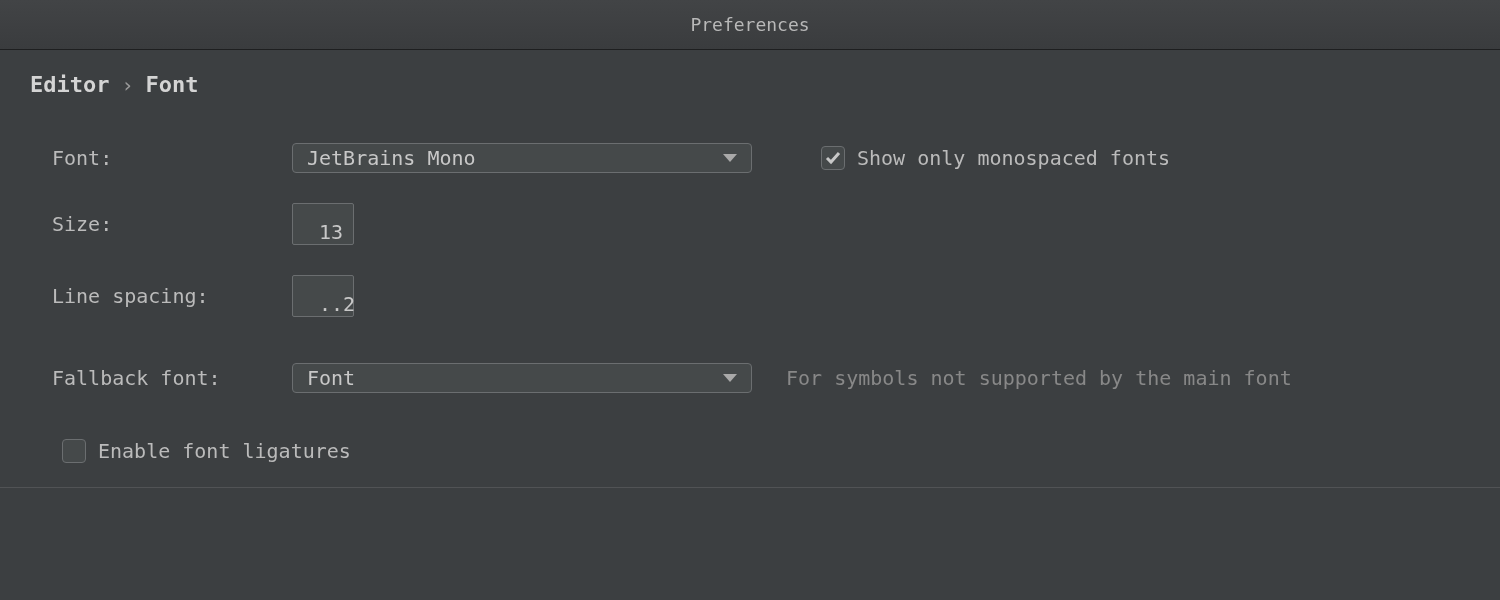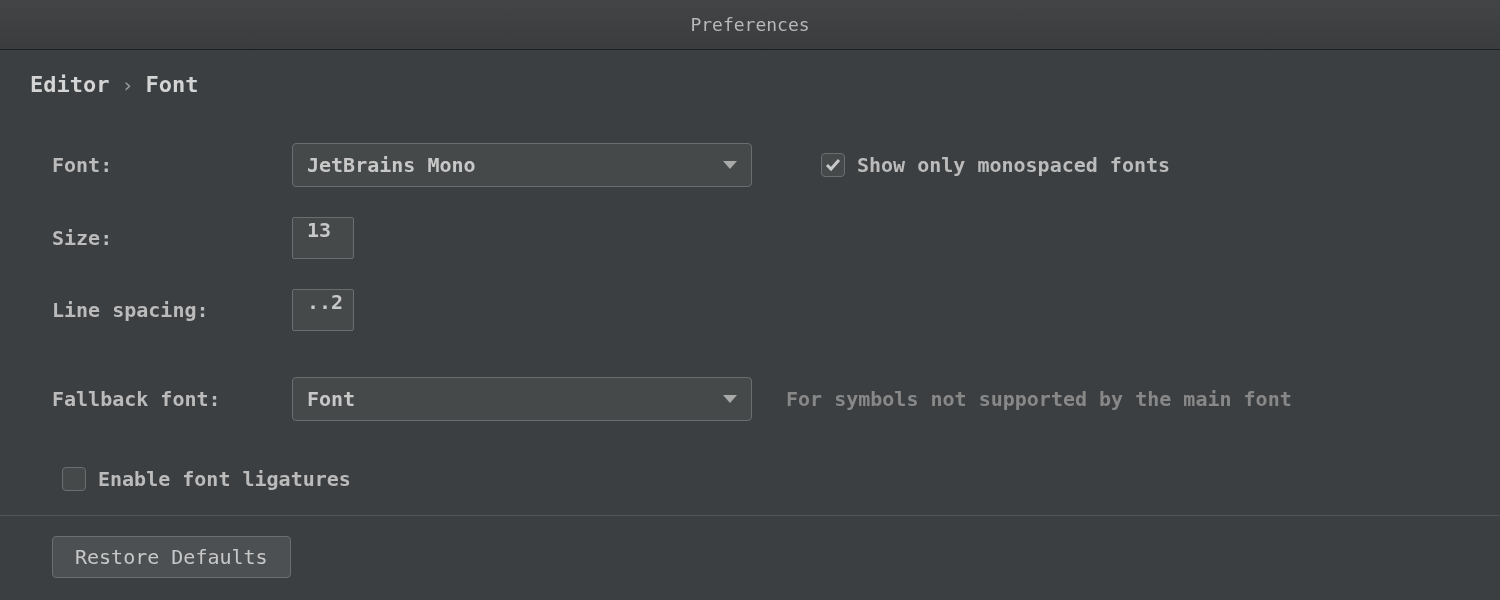--- a/index.html
+++ b/index.html
@@ -39,62 +39,61 @@
       margin-bottom: 46px;
       font-size: 22px;
     }
     .breadcrumb .sep {
       color: #9a9a9a;
       font-weight: normal;
       font-size: 20px;
     }
     .form {
       padding-left: 22px;
-      font-weight: bold;
     }
     .row {
       display: flex;
       align-items: center;
       margin-bottom: 30px;
     }
     .row .label {
       width: 240px;
       color: #bbbbbb;
       font-size: 20px;
     }
     .dropdown {
       display: flex;
       align-items: center;
       justify-content: space-between;
       width: 460px;
-      height: 44px;
+      height: 30px;
       background: #45494a;
       border: 1px solid #6b6e70;
       border-radius: 4px;
       padding: 0 10px 0 14px;
       color: #c8c8c8;
       cursor: pointer;
     }
     .dropdown .chevron {
       width: 0;
       height: 0;
       border-left: 7px solid transparent;
       border-right: 7px solid transparent;
       border-top: 8px solid #a9a9a9;
       margin-right: 4px;
     }
     .textfield {
       height: 42px;
       background: #45494a;
       border: 1px solid #6b6e70;
       border-radius: 2px;
-      padding: 0 14px;
+      padding: 0 26px;
       color: #c8c8c8;
       display: flex;
-      align-items: flex-start;
+      align-items: flex-end;
       font-family: inherit;
       font-size: 20px;
     }
     .tf-sm { width: 62px; }
     .checkbox-group {
       display: flex;
       align-items: center;
       gap: 12px;
       cursor: pointer;
     }
@@ -214,16 +213,13 @@
         <div class="checkbox">
           
         </div>
         <span>Enable font ligatures</span>
       </div>
     </div>
   </div>
 
   <div class="divider"></div>
 
-  <div class="button">
-    <span>Restore Defaults</span>
-  </div>
 </div>
 
 </body></html>

